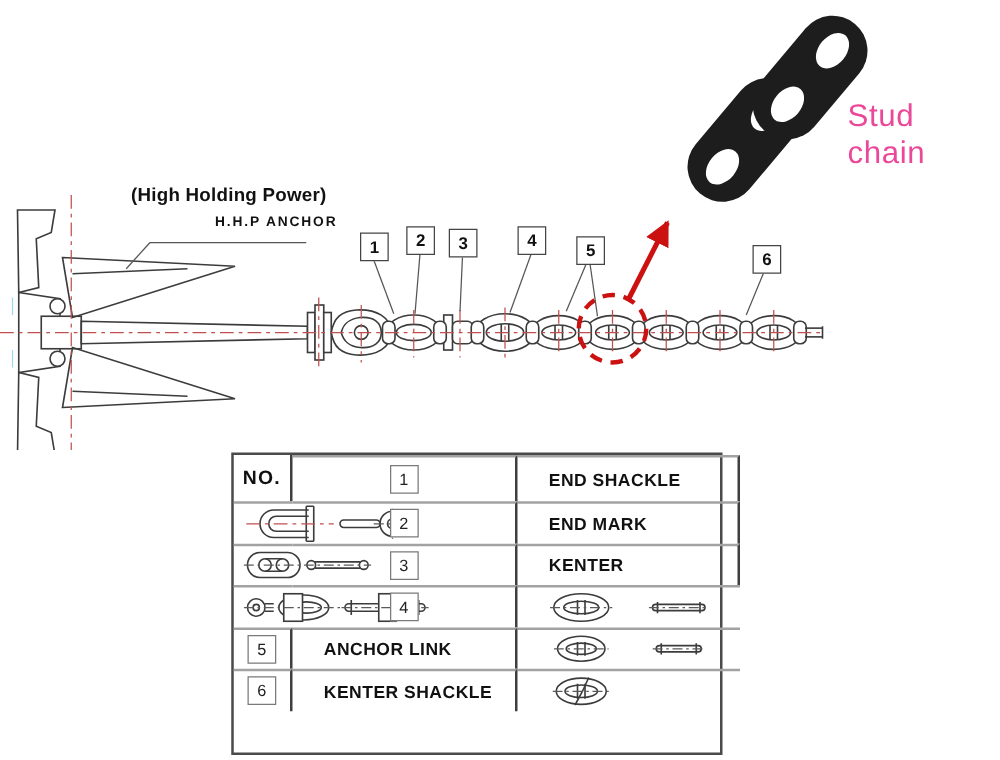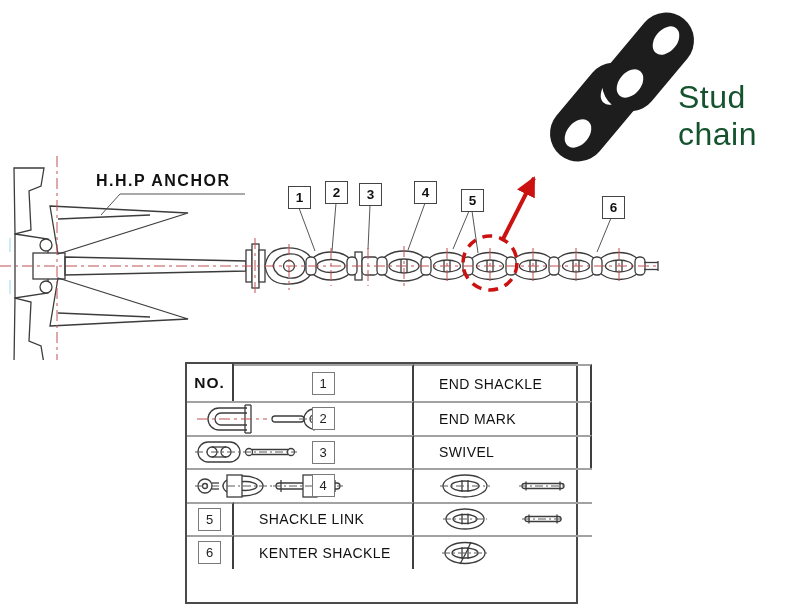--- a/index.html
+++ b/index.html
@@ -13,39 +13,39 @@
   .lnw{stroke:#3c3c3c;fill:#ffffff;stroke-width:1.3;}
   .lnthin{stroke:#5a5a5a;fill:none;stroke-width:1;}
   .redcl{stroke:#c05050;fill:none;stroke-width:1;stroke-dasharray:11 4 3 4;}
   .redbold{stroke:#cc1111;fill:none;}
   .leader{stroke:#555;fill:none;stroke-width:1;}
   .cyancl{stroke:#9fd8e8;stroke-width:1;}
 
   
   .anchor-label1{left:96px;top:148px;width:174px;text-align:center;
                  font-size:15px;font-weight:bold;letter-spacing:.2px;}
-  .anchor-label2{left:96px;top:172px;width:174px;text-align:left;
-                 font-size:16px;font-weight:bold;letter-spacing:1.5px;}
-  .stud-label{left:678px;top:79px;font-size:32px;color:#14532d;letter-spacing:.5px;}
+  .anchor-label2{left:96px;top:172px;width:174px;text-align:right;
+                 font-size:11px;font-weight:bold;letter-spacing:1.5px;}
+  .stud-label{left:678px;top:79px;font-size:25px;color:#ec4899;letter-spacing:.5px;}
 
   
   .callout{position:absolute;width:21px;height:21px;border:1.6px solid #444;background:#fff;
            display:flex;align-items:center;justify-content:center;
            font-size:13.5px;font-weight:600;color:#111;}
 
   
   .parts-table{left:185px;top:362px;width:393px;border:2px solid #4a4a4a;background:#fff;
                display:grid;grid-template-columns:47px 180px 1fr;grid-template-rows:37px repeat(6,33.5px);
                box-sizing:border-box;}
   .cell{display:flex;align-items:center;box-sizing:border-box;}
   .b-right{border-right:2px solid #3f3f3f;}
   .b-top{border-top:2px solid #a2a2a2;}
   .hdr{justify-content:center;font-weight:bold;font-size:15.5px;letter-spacing:1px;}
   .c-no{justify-content:center;}
-  .c-name{padding-left:25px;font-weight:normal;font-size:14px;letter-spacing:.4px;}
+  .c-name{padding-left:25px;font-weight:bold;font-size:14px;letter-spacing:.4px;}
   .c-mark{padding:0 14px 0 8px;justify-content:space-between;}
   .nobox{width:21px;height:21px;border:1.4px solid #7a7a7a;background:#fff;
          display:flex;align-items:center;justify-content:center;font-size:13px;color:#222;}
   .mark-front{width:86px;display:flex;justify-content:center;}
   .mark-side{width:70px;display:flex;justify-content:center;}
 </style>
 </head>
 <body>
 
 <div id="canvas">
@@ -193,20 +193,21 @@
       <line class="leader" x1="299" y1="208" x2="315" y2="251"></line>
       <line class="leader" x1="336" y1="203" x2="332" y2="251"></line>
       <line class="leader" x1="370" y1="205" x2="368" y2="249"></line>
       <line class="leader" x1="425" y1="203" x2="408" y2="250"></line>
       <line class="leader" x1="469" y1="211" x2="453" y2="249"></line>
       <line class="leader" x1="472" y1="211" x2="478" y2="253"></line>
       <line class="leader" x1="611" y1="218" x2="597" y2="252"></line>
     </g>
   </svg>
 
+  <div class="abs anchor-label1">(High Holding Power)</div>
   <div class="abs anchor-label2">H.H.P ANCHOR</div>
   <div class="abs stud-label">Stud chain</div>
 
   <div class="callout" style="left:288px;top:186px">1</div>
   <div class="callout" style="left:325px;top:181px">2</div>
   <div class="callout" style="left:359px;top:183px">3</div>
   <div class="callout" style="left:414px;top:181px">4</div>
   <div class="callout" style="left:461px;top:189px">5</div>
   <div class="callout" style="left:602px;top:196px">6</div>
 
@@ -263,21 +264,21 @@
           <line class="ln" x1="9" y1="4.5" x2="45" y2="4.5"></line>
           <line class="ln" x1="9" y1="9.5" x2="45" y2="9.5"></line>
           <line class="lnthin" x1="0" y1="7" x2="54" y2="7" stroke-dasharray="8 3 2 3"></line>
         </svg>
       </span>
     </div>
 
     <div class="cell c-no b-right b-top">
       <div class="nobox">3</div>
     </div>
-    <div class="cell c-name b-right b-top">SWIVEL</div>
+    <div class="cell c-name b-right b-top">KENTER</div>
     <div class="cell c-mark b-top">
       <span class="mark-front">
         <svg width="78" height="28" viewBox="0 0 78 28">
           <circle class="ln" cx="10" cy="14" r="7"></circle>
           <circle class="ln" cx="10" cy="14" r="2.5"></circle>
           <line class="ln" x1="17" y1="11" x2="24" y2="11"></line>
           <line class="ln" x1="17" y1="17" x2="24" y2="17"></line>
           <ellipse class="ln" cx="48" cy="14" rx="20" ry="10"></ellipse>
           <ellipse class="ln" cx="50" cy="14" rx="12" ry="4.5"></ellipse>
           <rect class="lnw" x="32" y="3" width="15" height="22"></rect>
@@ -314,21 +315,21 @@
           <line class="ln" x1="7" y1="1.5" x2="7" y2="10.5"></line>
           <line class="ln" x1="41" y1="1.5" x2="41" y2="10.5"></line>
           <line class="lnthin" x1="0" y1="6" x2="48" y2="6" stroke-dasharray="8 3 2 3"></line>
         </svg>
       </span>
     </div>
 
     <div class="cell c-no b-right b-top">
       <div class="nobox">5</div>
     </div>
-    <div class="cell c-name b-right b-top">SHACKLE LINK</div>
+    <div class="cell c-name b-right b-top">ANCHOR LINK</div>
     <div class="cell c-mark b-top">
       <span class="mark-front">
         <svg width="44" height="22" viewBox="0 0 44 22">
           <ellipse class="ln" cx="22" cy="11" rx="19" ry="10"></ellipse>
           <ellipse class="ln" cx="22" cy="11" rx="12" ry="4.5"></ellipse>
           <line class="ln" x1="19" y1="5.5" x2="19" y2="16.5"></line>
           <line class="ln" x1="25" y1="5.5" x2="25" y2="16.5"></line>
           <line class="lnthin" x1="0" y1="11" x2="44" y2="11" stroke-dasharray="8 3 2 3"></line>
         </svg>
       </span>

